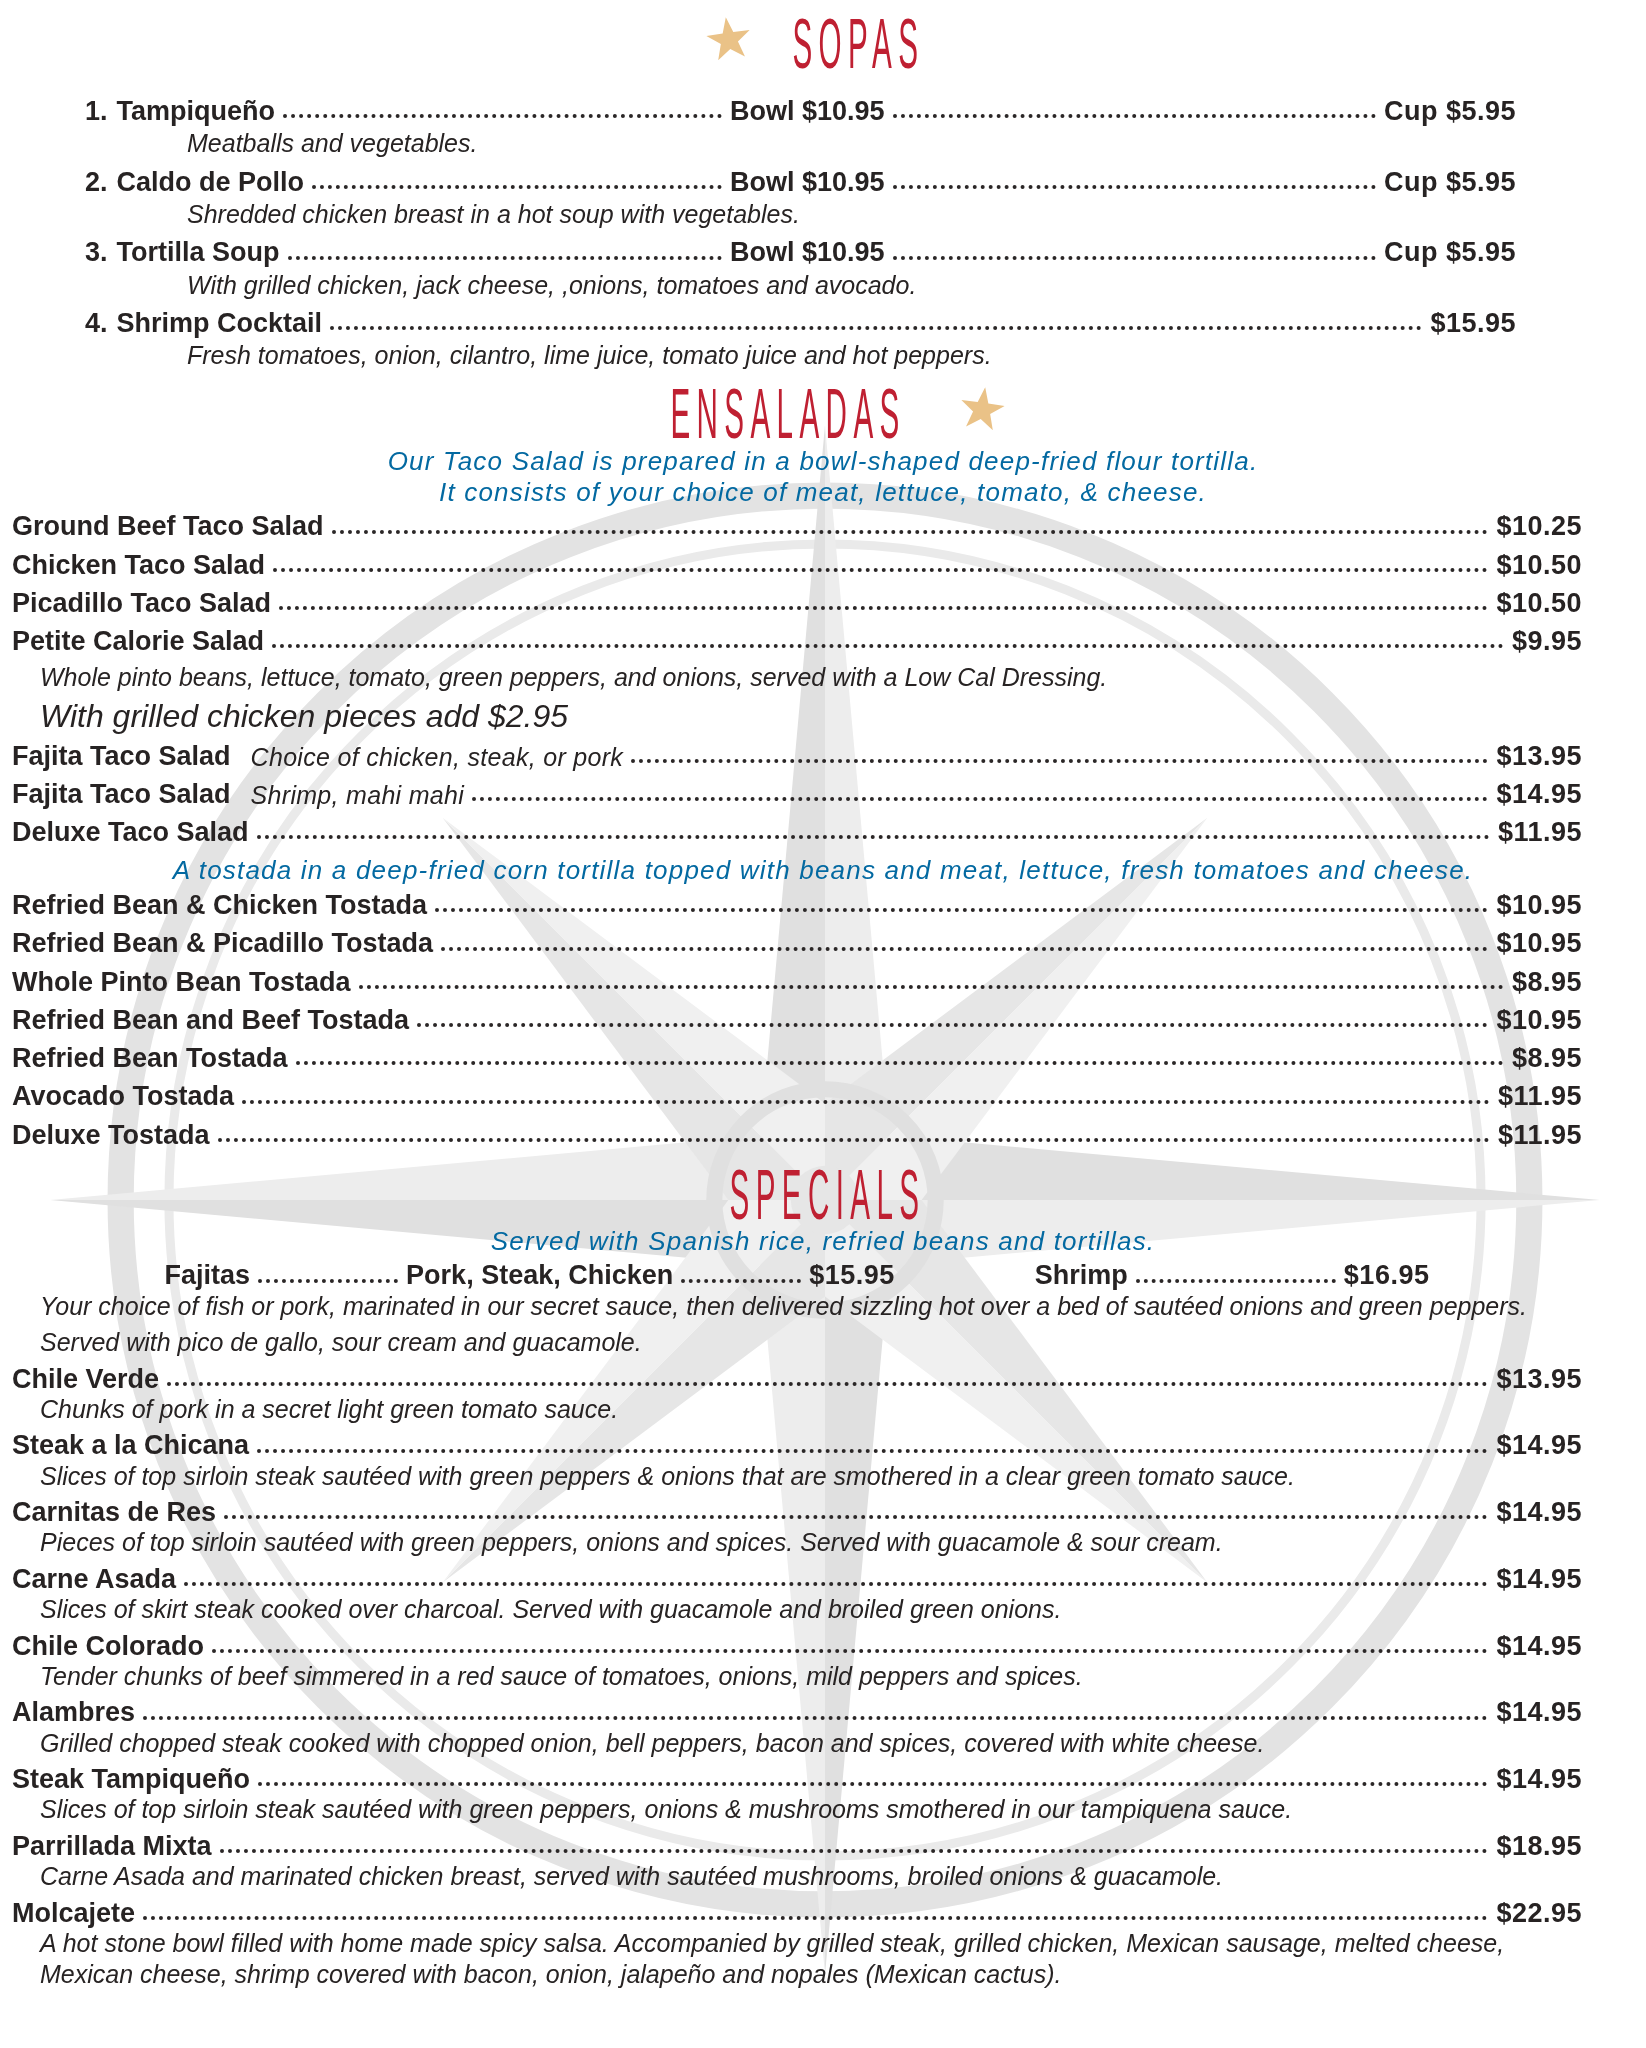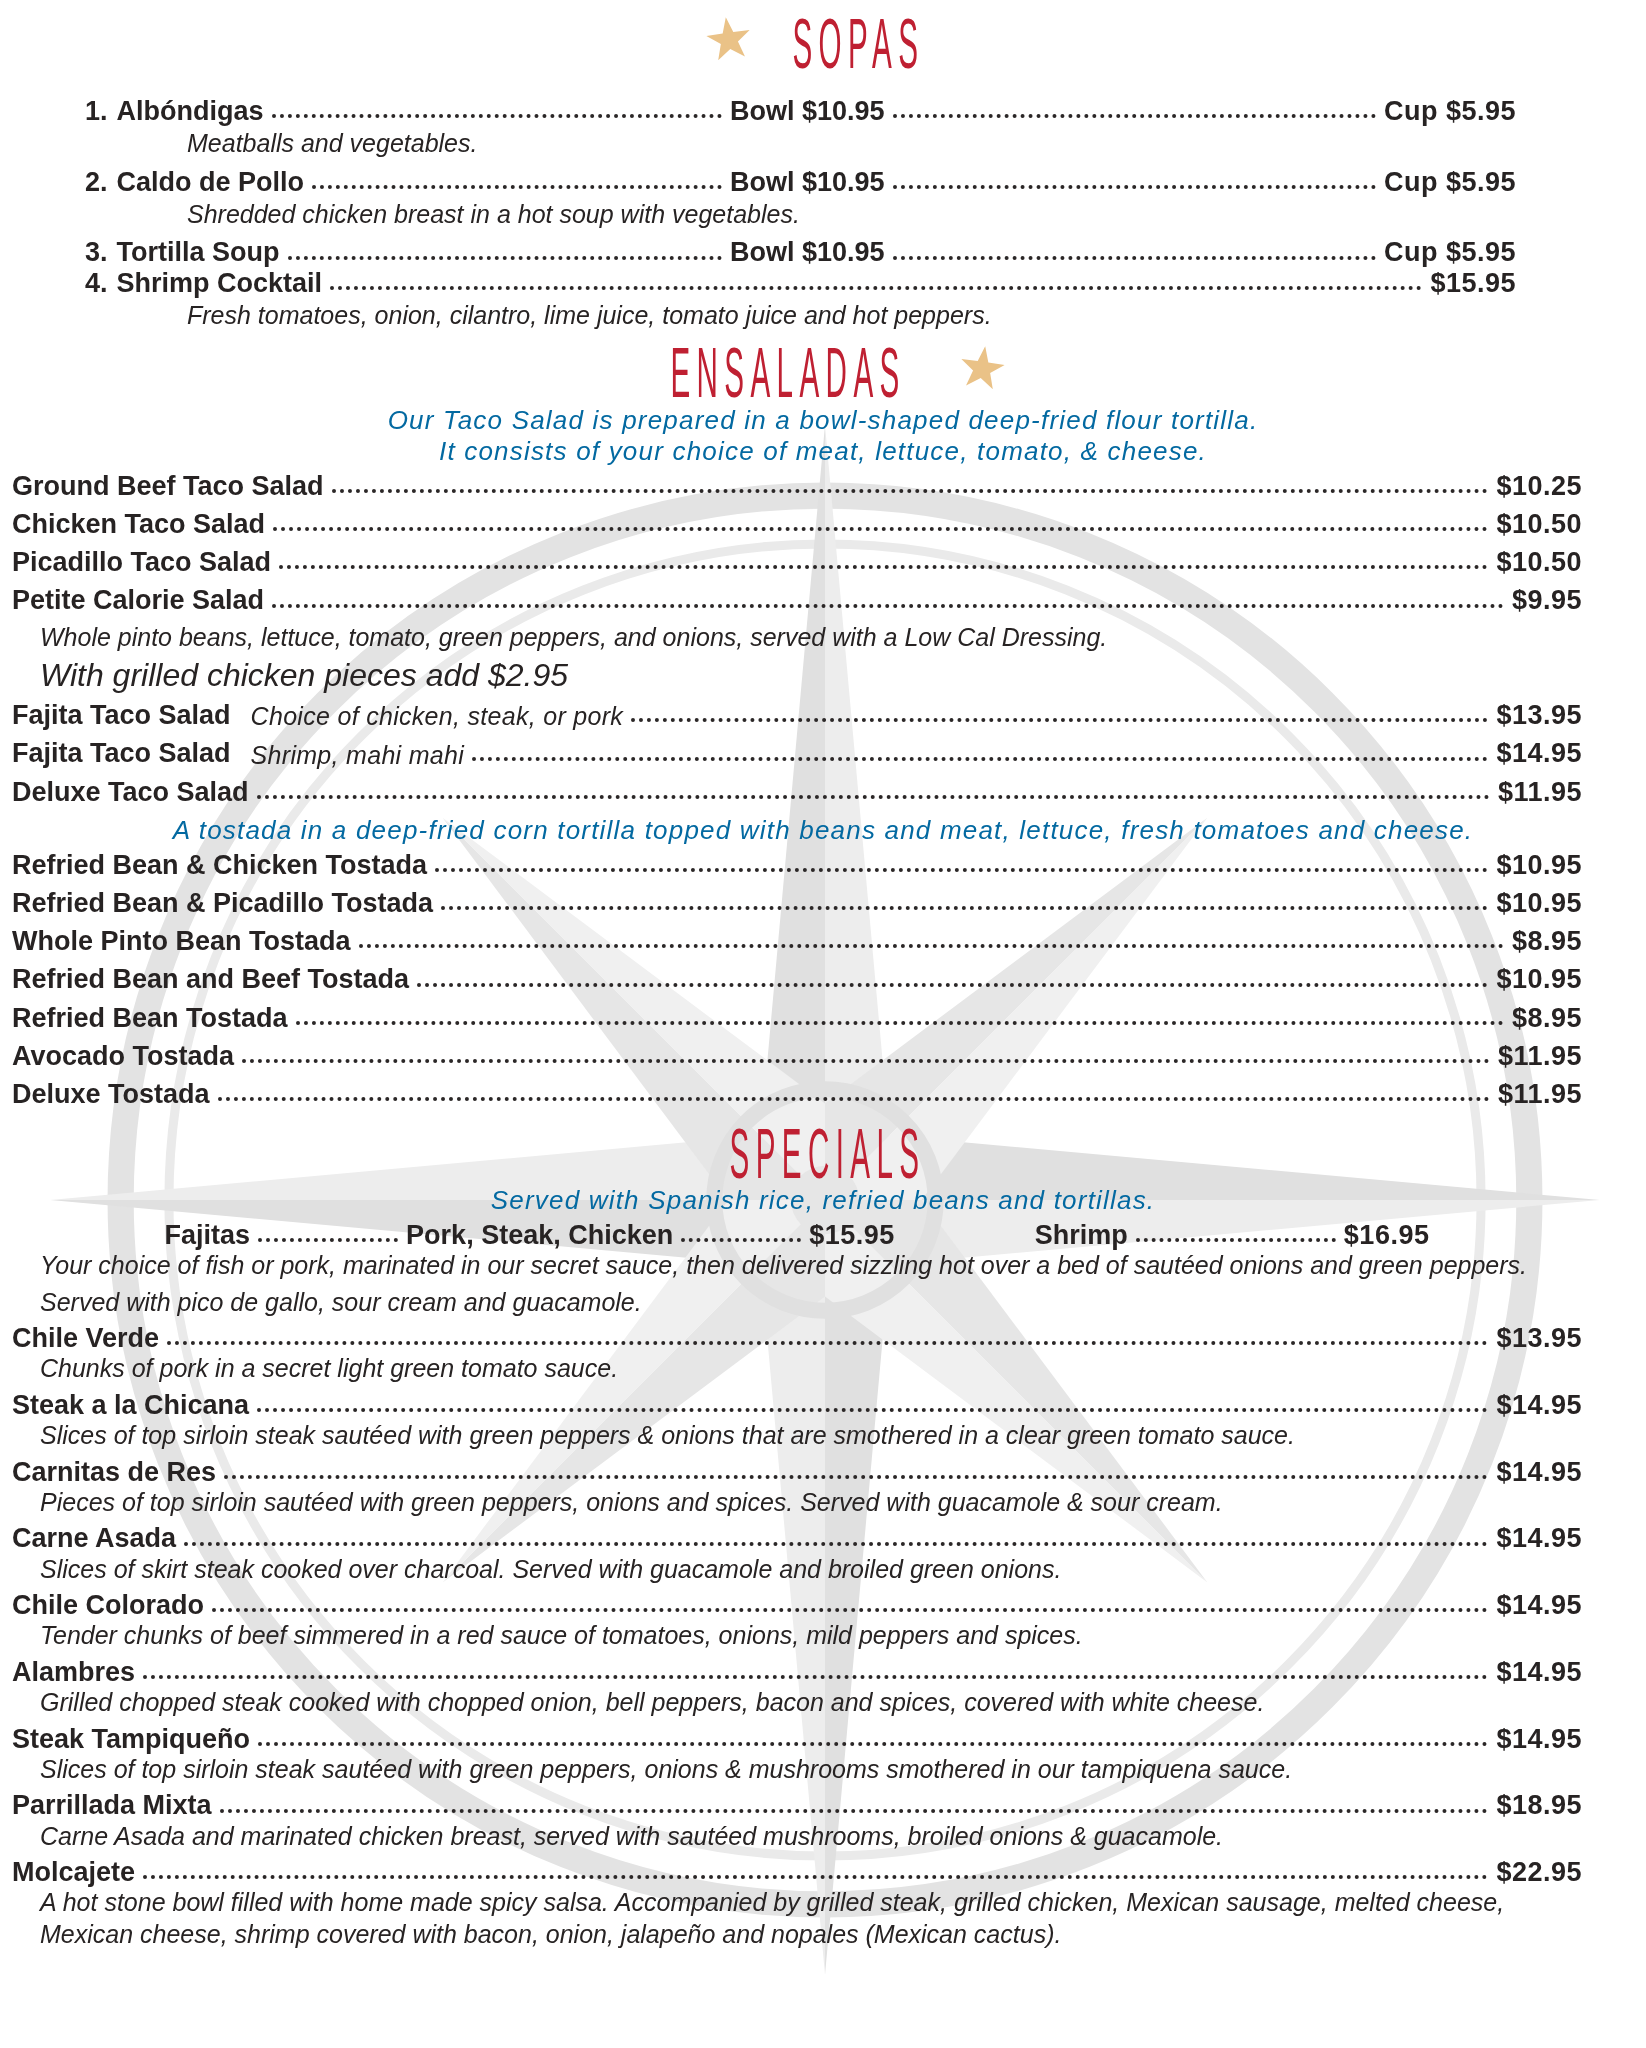--- a/index.html
+++ b/index.html
@@ -78,21 +78,21 @@
         <polygon fill="#eac287" transform="rotate(-8 24 24)" points="24,0 29.6,16.3 46.8,16.6 33,26.9 38.1,43.4 24,33.5 9.9,43.4 15,26.9 1.2,16.6 18.4,16.3"></polygon>
       </svg>
       <span class="title">SOPAS</span>
     </div>
 
     <div class="sopas-list">
       <div>
         <div class="srow">
           <span class="sopas-left">
             <span class="num">1.</span>
-            <span>Albóndigas</span>
+            <span>Tampiqueño</span>
             <span class="dots"></span>
           </span>
           <span>Bowl $10.95</span>
           <span class="dots"></span>
           <span class="price">Cup $5.95</span>
         </div>
         <div class="desc">Meatballs and vegetables.</div>
       </div>
       <div>
         <div class="srow">
@@ -111,20 +111,21 @@
         <div class="srow">
           <span class="sopas-left">
             <span class="num">3.</span>
             <span>Tortilla Soup</span>
             <span class="dots"></span>
           </span>
           <span>Bowl $10.95</span>
           <span class="dots"></span>
           <span class="price">Cup $5.95</span>
         </div>
+        <div class="desc">With grilled chicken, jack cheese, ,onions, tomatoes and avocado.</div>
       </div>
       <div>
         <div class="srow">
           <span class="num">4.</span>
           <span>Shrimp Cocktail</span>
           <span class="dots"></span>
           <span class="price">$15.95</span>
         </div>
         <div class="desc">Fresh tomatoes, onion, cilantro, lime juice, tomato juice and hot peppers.</div>
       </div>

